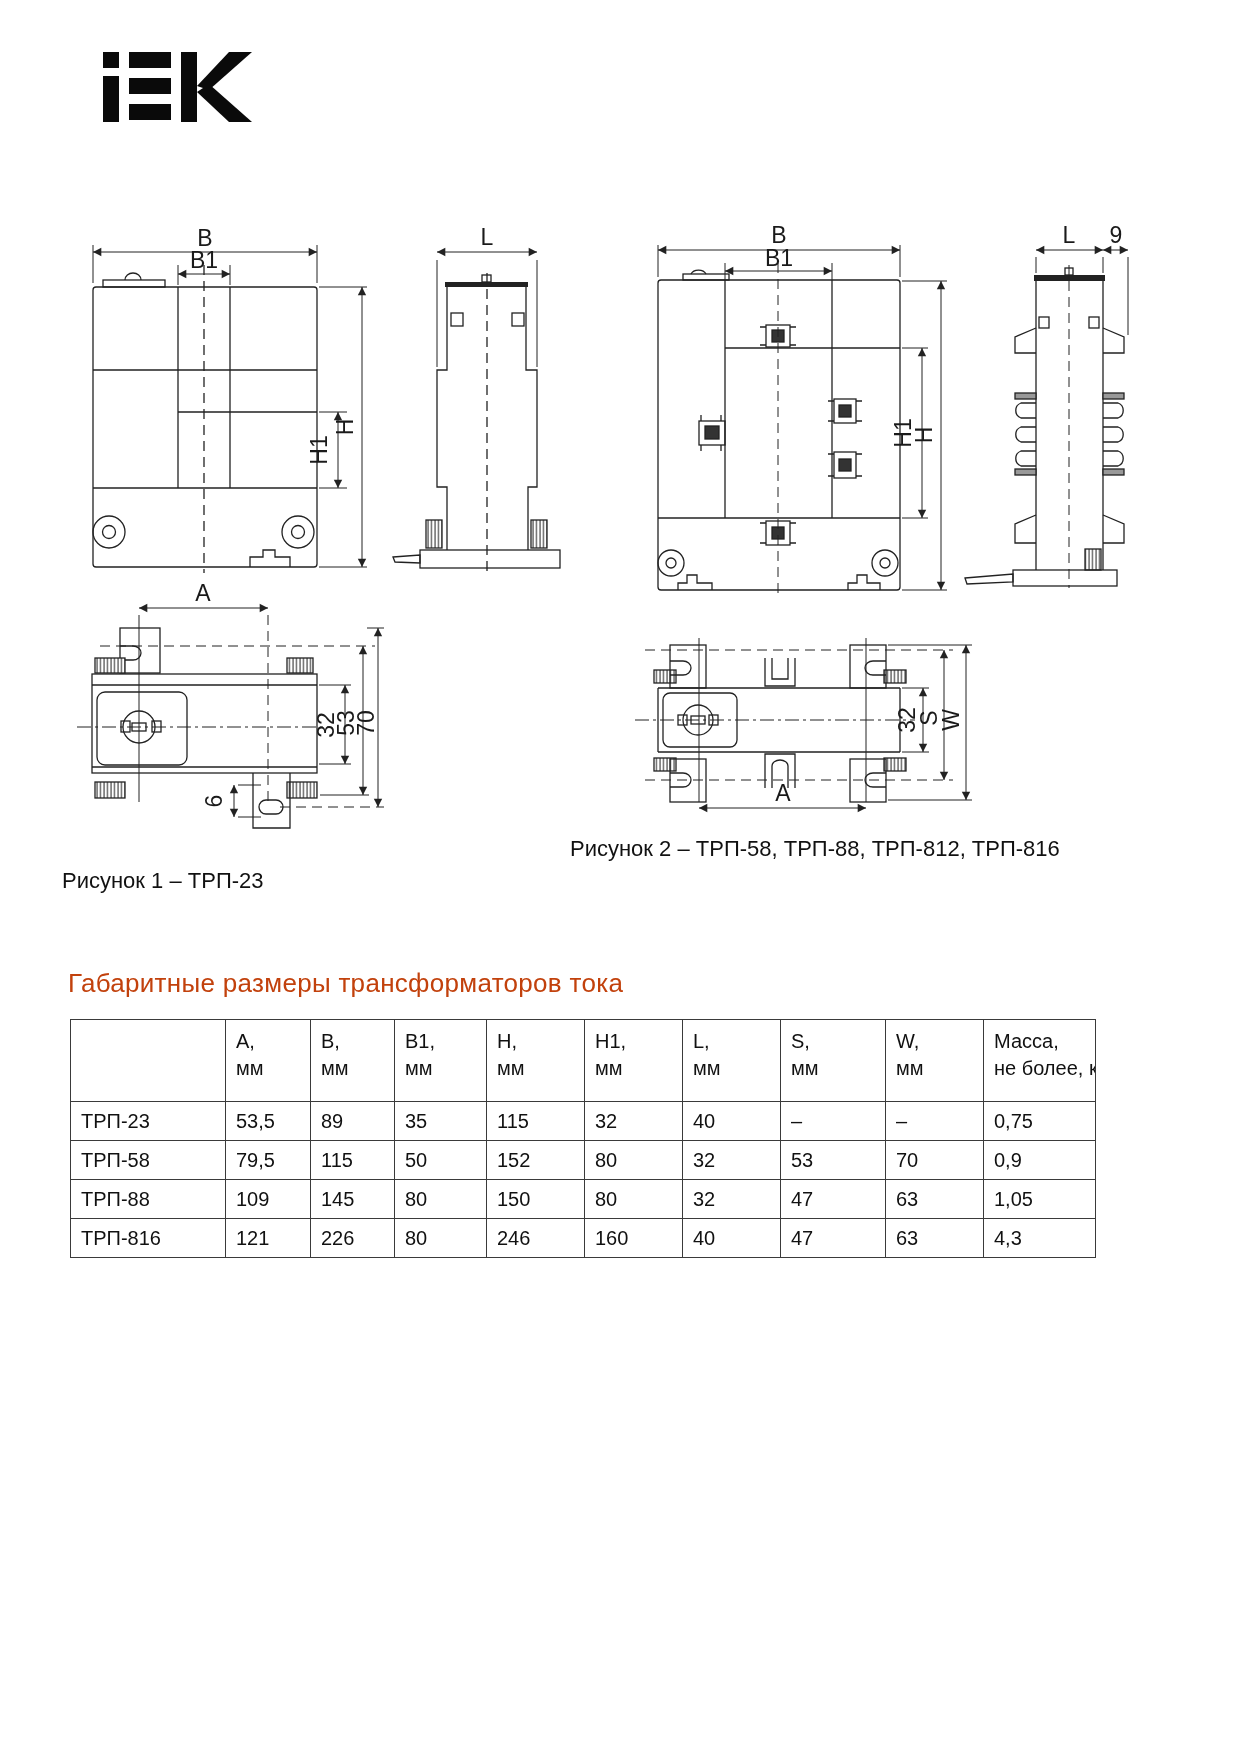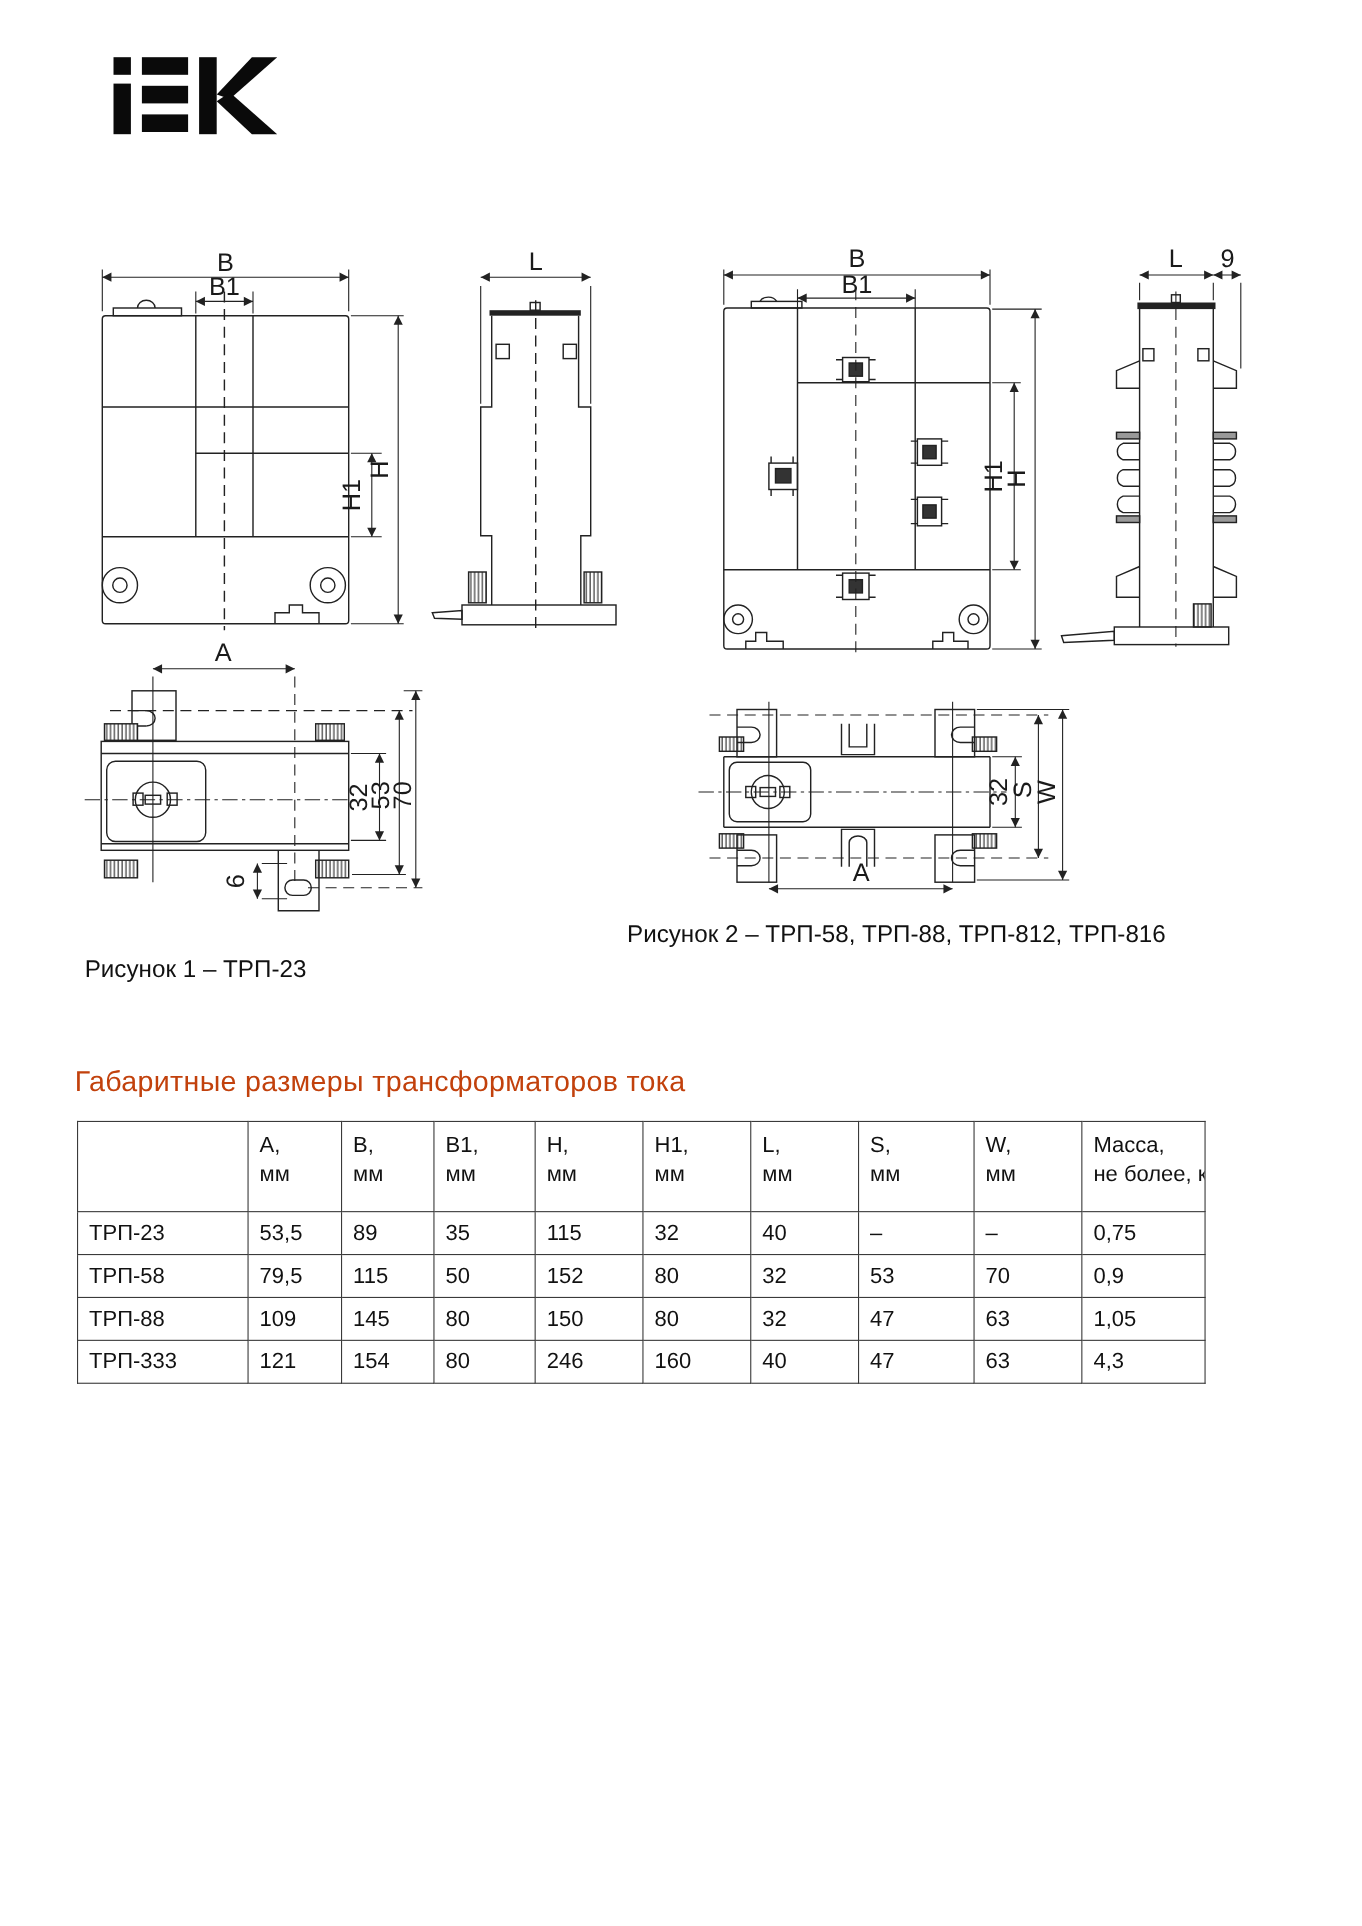--- a/index.html
+++ b/index.html
@@ -300,21 +300,21 @@
       <line x1="369" y1="32" x2="369" y2="162" marker-start="url(#m6)" marker-end="url(#m6)"></line>
       <path d="M313,27 H397 M313,182 H397"></path>
       <line x1="391" y1="27" x2="391" y2="182" marker-start="url(#m6)" marker-end="url(#m6)"></line>
     </g>
     <text class="dimtext" x="208" y="183" text-anchor="middle">A</text>
     <text class="dimtext" transform="rotate(-90 340 102)" x="340" y="102" text-anchor="middle">32</text>
     <text class="dimtext" transform="rotate(-90 362 100)" x="362" y="100" text-anchor="middle">S</text>
     <text class="dimtext" transform="rotate(-90 384 102)" x="384" y="102" text-anchor="middle">W</text>
   </svg>
 
-  <div class="abs caption" style="left:77px;top:868px;">Рисунок 1 – ТРП-23</div>
+  <div class="abs caption" style="left:62px;top:868px;">Рисунок 1 – ТРП-23</div>
   <div class="abs caption" style="left:570px;top:836px;">Рисунок 2 – ТРП-58, ТРП-88, ТРП-812, ТРП-816</div>
 
   <div class="abs tbl-title" style="left:68px;top:968px;">Габаритные размеры трансформаторов тока</div>
 
   <div class="abs" style="left:70px;top:1019px;">
     <table class="dims">
       <colgroup>
         <col style="width:155px">
           <col style="width:85px">
           <col style="width:84px">
@@ -396,23 +396,23 @@
           <td>145</td>
           <td>80</td>
           <td>150</td>
           <td>80</td>
           <td>32</td>
           <td>47</td>
           <td>63</td>
           <td>1,05</td>
         </tr>
         <tr class="datarow">
-          <td>ТРП-333</td>
+          <td>ТРП-816</td>
           <td>121</td>
-          <td>154</td>
+          <td>226</td>
           <td>80</td>
           <td>246</td>
           <td>160</td>
           <td>40</td>
           <td>47</td>
           <td>63</td>
           <td>4,3</td>
         </tr>
       </tbody>
     </table>

